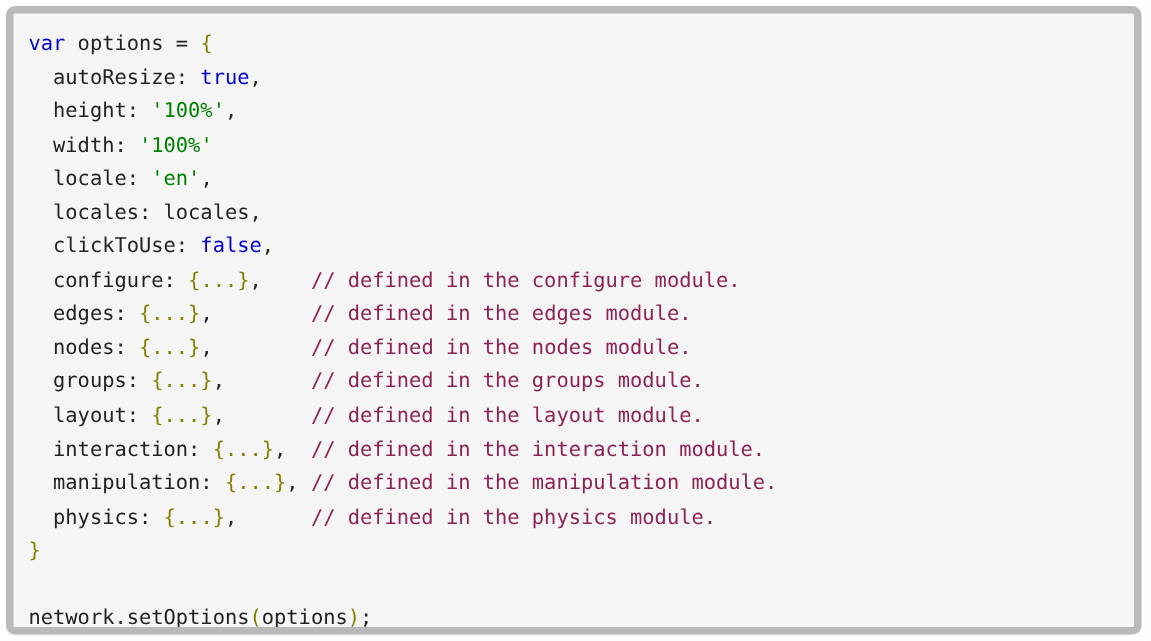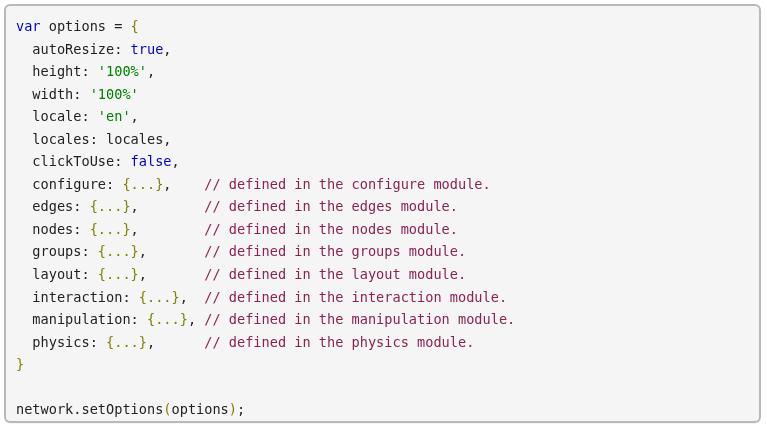--- a/index.html
+++ b/index.html
@@ -16,21 +16,21 @@
   }
 
   #code-block {
     box-sizing: border-box;
     position: absolute;
     left: 4px;
     top: 4px;
     width: 757px;
     height: 419px;
     background: #f5f5f5;
-    border: 2px solid #15803d;
+    border: 5px solid #15803d;
     border-radius: 6px;
     padding: 9px 12px 10px 10px;
     overflow: hidden;
     box-shadow: 0 1px 0 rgba(0,0,0,0.04);
   }
 
   pre.code {
     margin: 0;
     padding: 0;
     font-family: "DejaVu Sans Mono", "Liberation Mono", monospace;

